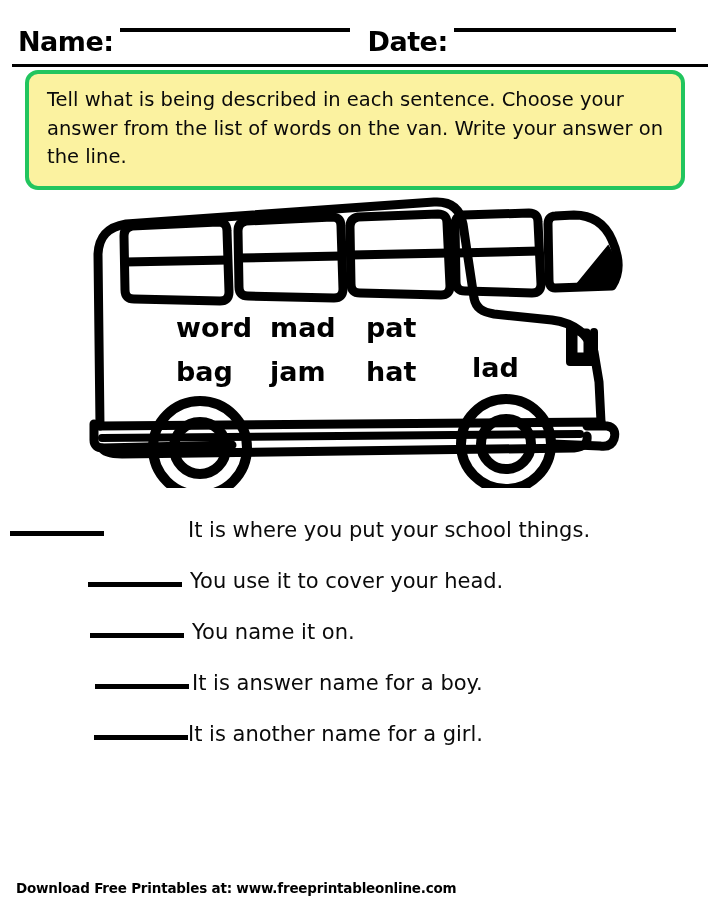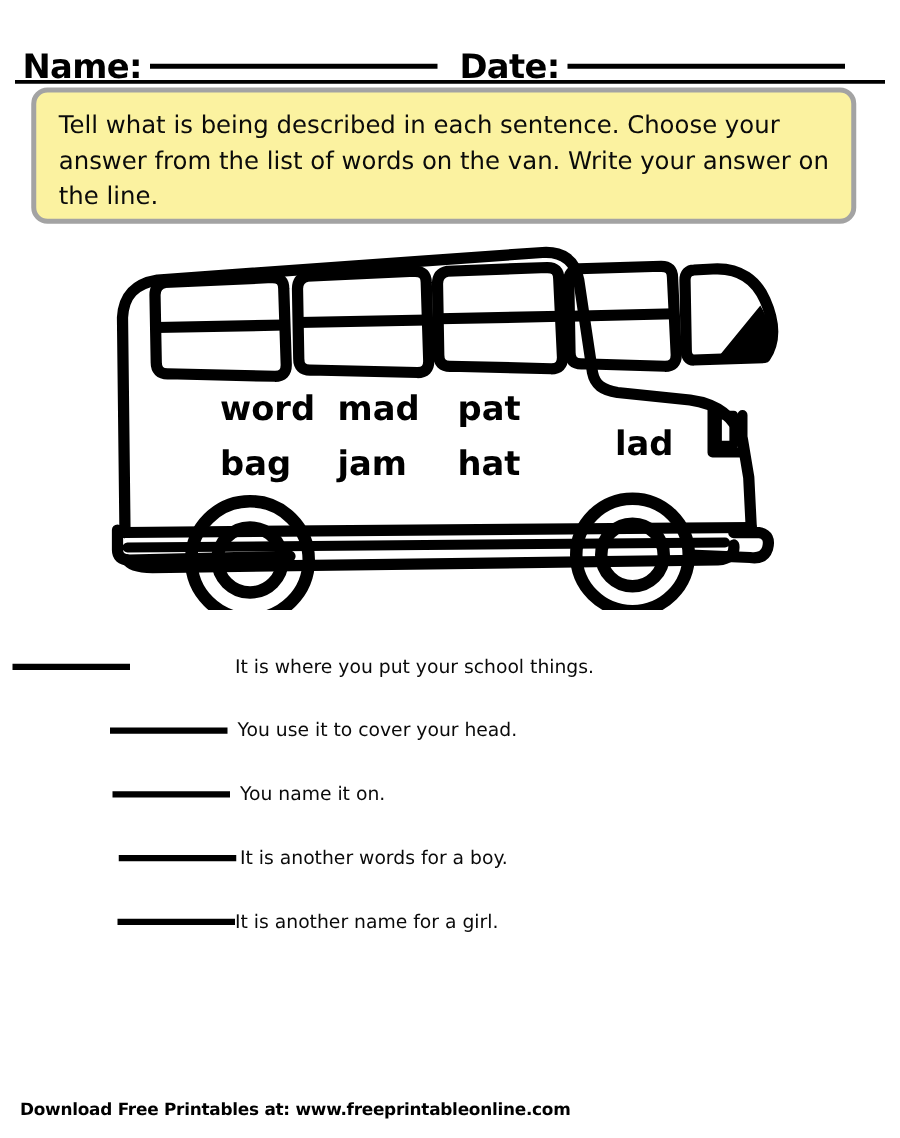--- a/index.html
+++ b/index.html
@@ -19,24 +19,24 @@
   
   .header {
     position: absolute;
     left: 0; top: 0;
     width: 720px;
     height: 68px;
   }
   .name-row {
     position: absolute;
     left: 18px;
-    top: 40px;
+    top: 28px;
     width: 688px;
     display: flex;
-    align-items: center;
+    align-items: flex-start;
   }
   .field-label {
     font-family: "DejaVu Sans", sans-serif;
     font-size: 27px;
     font-weight: 700;
     letter-spacing: -0.5px;
     line-height: 1;
     white-space: nowrap;
     padding-bottom: 1px;
   }
@@ -59,23 +59,23 @@
   }
 
   
   .instructions {
     position: absolute;
     left: 25px;
     top: 70px;
     width: 660px;
     box-sizing: border-box;
     background: #fbf2a0;
-    border: 4px solid #a3a3a3;
+    border: 4px solid #22c55e;
     border-radius: 13px;
-    padding: 12px 16px 3px 18px;
+    padding: 12px 16px 14px 18px;
   }
   .instructions-text {
     font-family: "DejaVu Sans", sans-serif;
     font-size: 19.5px;
     line-height: 1.47;
     color: #0a0a0a;
   }
 
   
   .bus-wrap {
@@ -124,21 +124,21 @@
     position: absolute;
     bottom: 11px;
     width: 94px;
     height: 5px;
     background: #000;
   }
   .q-text {
     position: absolute;
     bottom: 6px;
     font-family: "DejaVu Sans", sans-serif;
-    font-size: 15px;
+    font-size: 21px;
     line-height: 1;
     color: #0a0a0a;
     white-space: nowrap;
     margin-top: 44px;
   }
 
   
   .footer {
     position: absolute;
     left: 16px;
@@ -240,21 +240,21 @@
     </g>
   </svg>
 
   <div class="wordbank">
     <span class="wb-word" style="left:94px;  top:128px;">word</span>
     <span class="wb-word" style="left:188px; top:128px;">mad</span>
     <span class="wb-word" style="left:284px; top:128px;">pat</span>
     <span class="wb-word" style="left:94px;  top:172px;">bag</span>
     <span class="wb-word" style="left:188px; top:172px;">jam</span>
     <span class="wb-word" style="left:284px; top:172px;">hat</span>
-    <span class="wb-word" style="left:390px; top:156px;margin-left:20px;">lad</span>
+    <span class="wb-word" style="left:390px; top:168px;">lad</span>
   </div>
 </div>
 
 <div class="questions">
 
   <div class="q-row">
     <span class="q-line" style="left:10px;"></span>
     <span class="q-text" style="left:188px;">It is where you put your school things.</span>
   </div>
 
@@ -265,21 +265,21 @@
 
   <div class="q-row">
     <span class="q-line" style="left:90px;"></span>
     <span class="q-text" style="left:192px;">You name it on.</span>
   </div>
 
 
 
   <div class="q-row">
     <span class="q-line" style="left:95px;"></span>
-    <span class="q-text" style="left:192px;">It is another words for a boy.</span>
+    <span class="q-text" style="left:192px;">It is answer name for a boy.</span>
   </div>
 
   <div class="q-row">
     <span class="q-line" style="left:94px;"></span>
     <span class="q-text" style="left:188px;">It is another name for a girl.</span>
   </div>
 
 </div>
 
 <div class="footer">Download Free Printables at: www.freeprintableonline.com</div>

